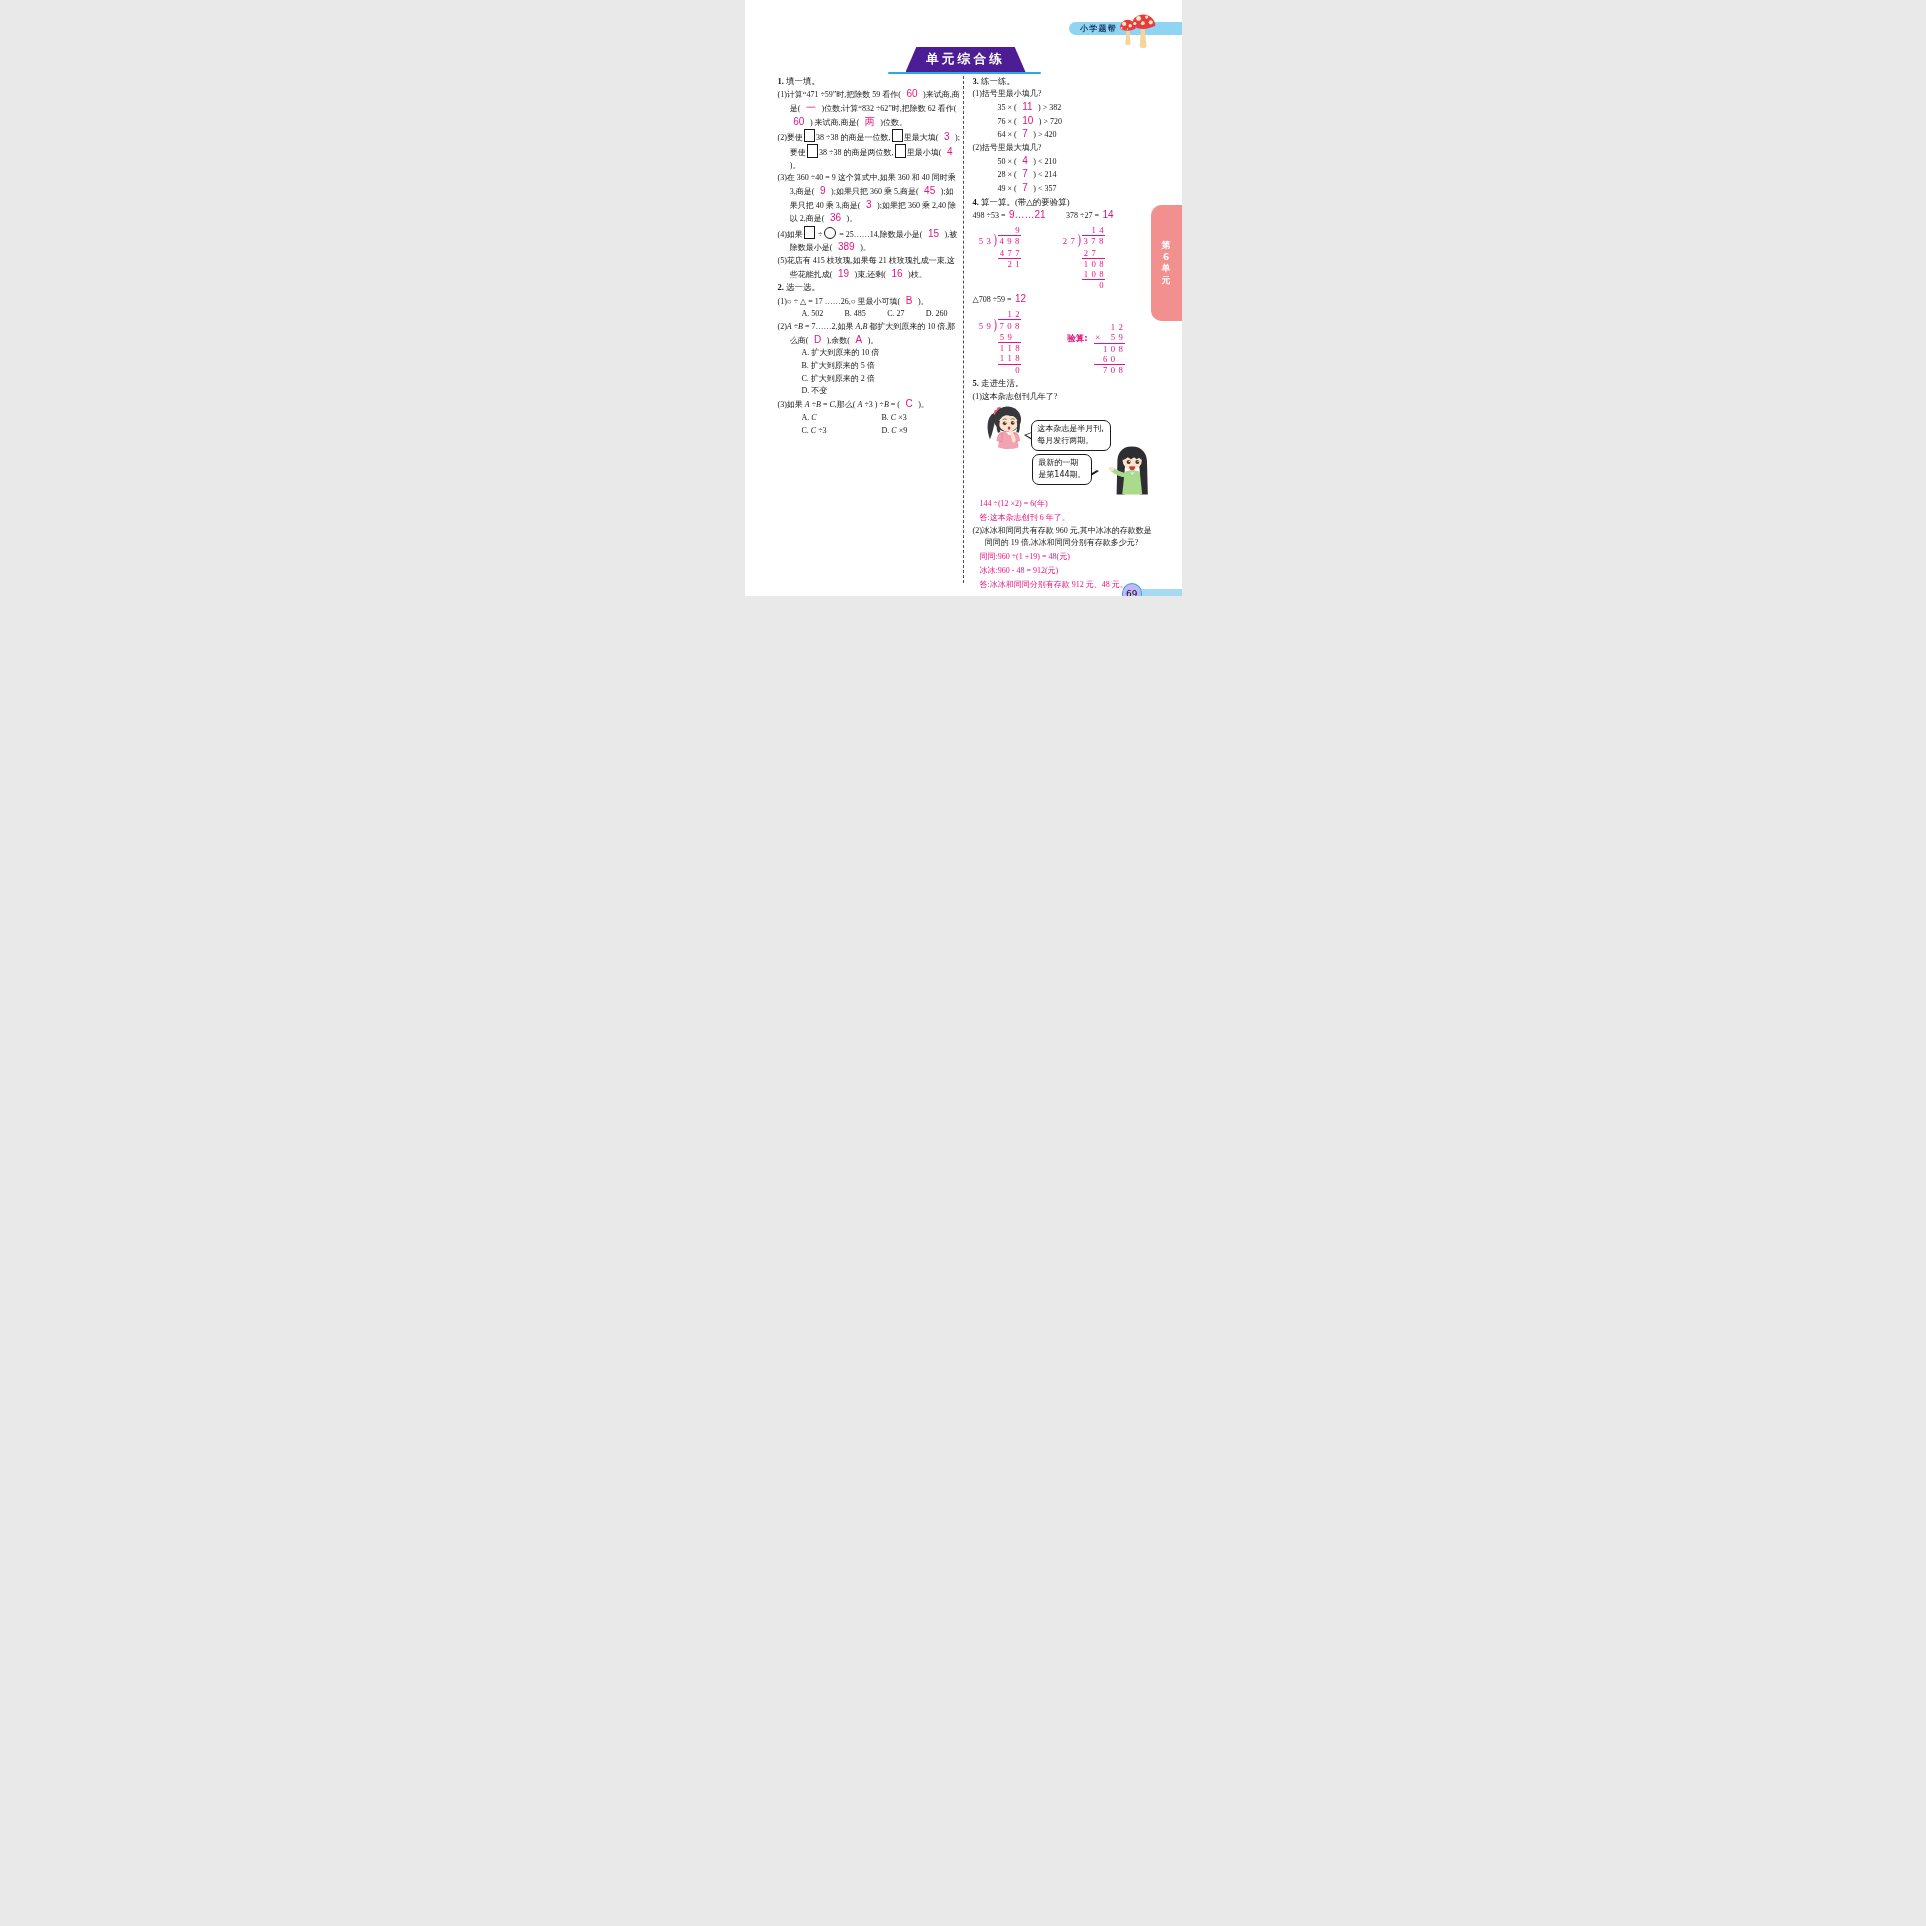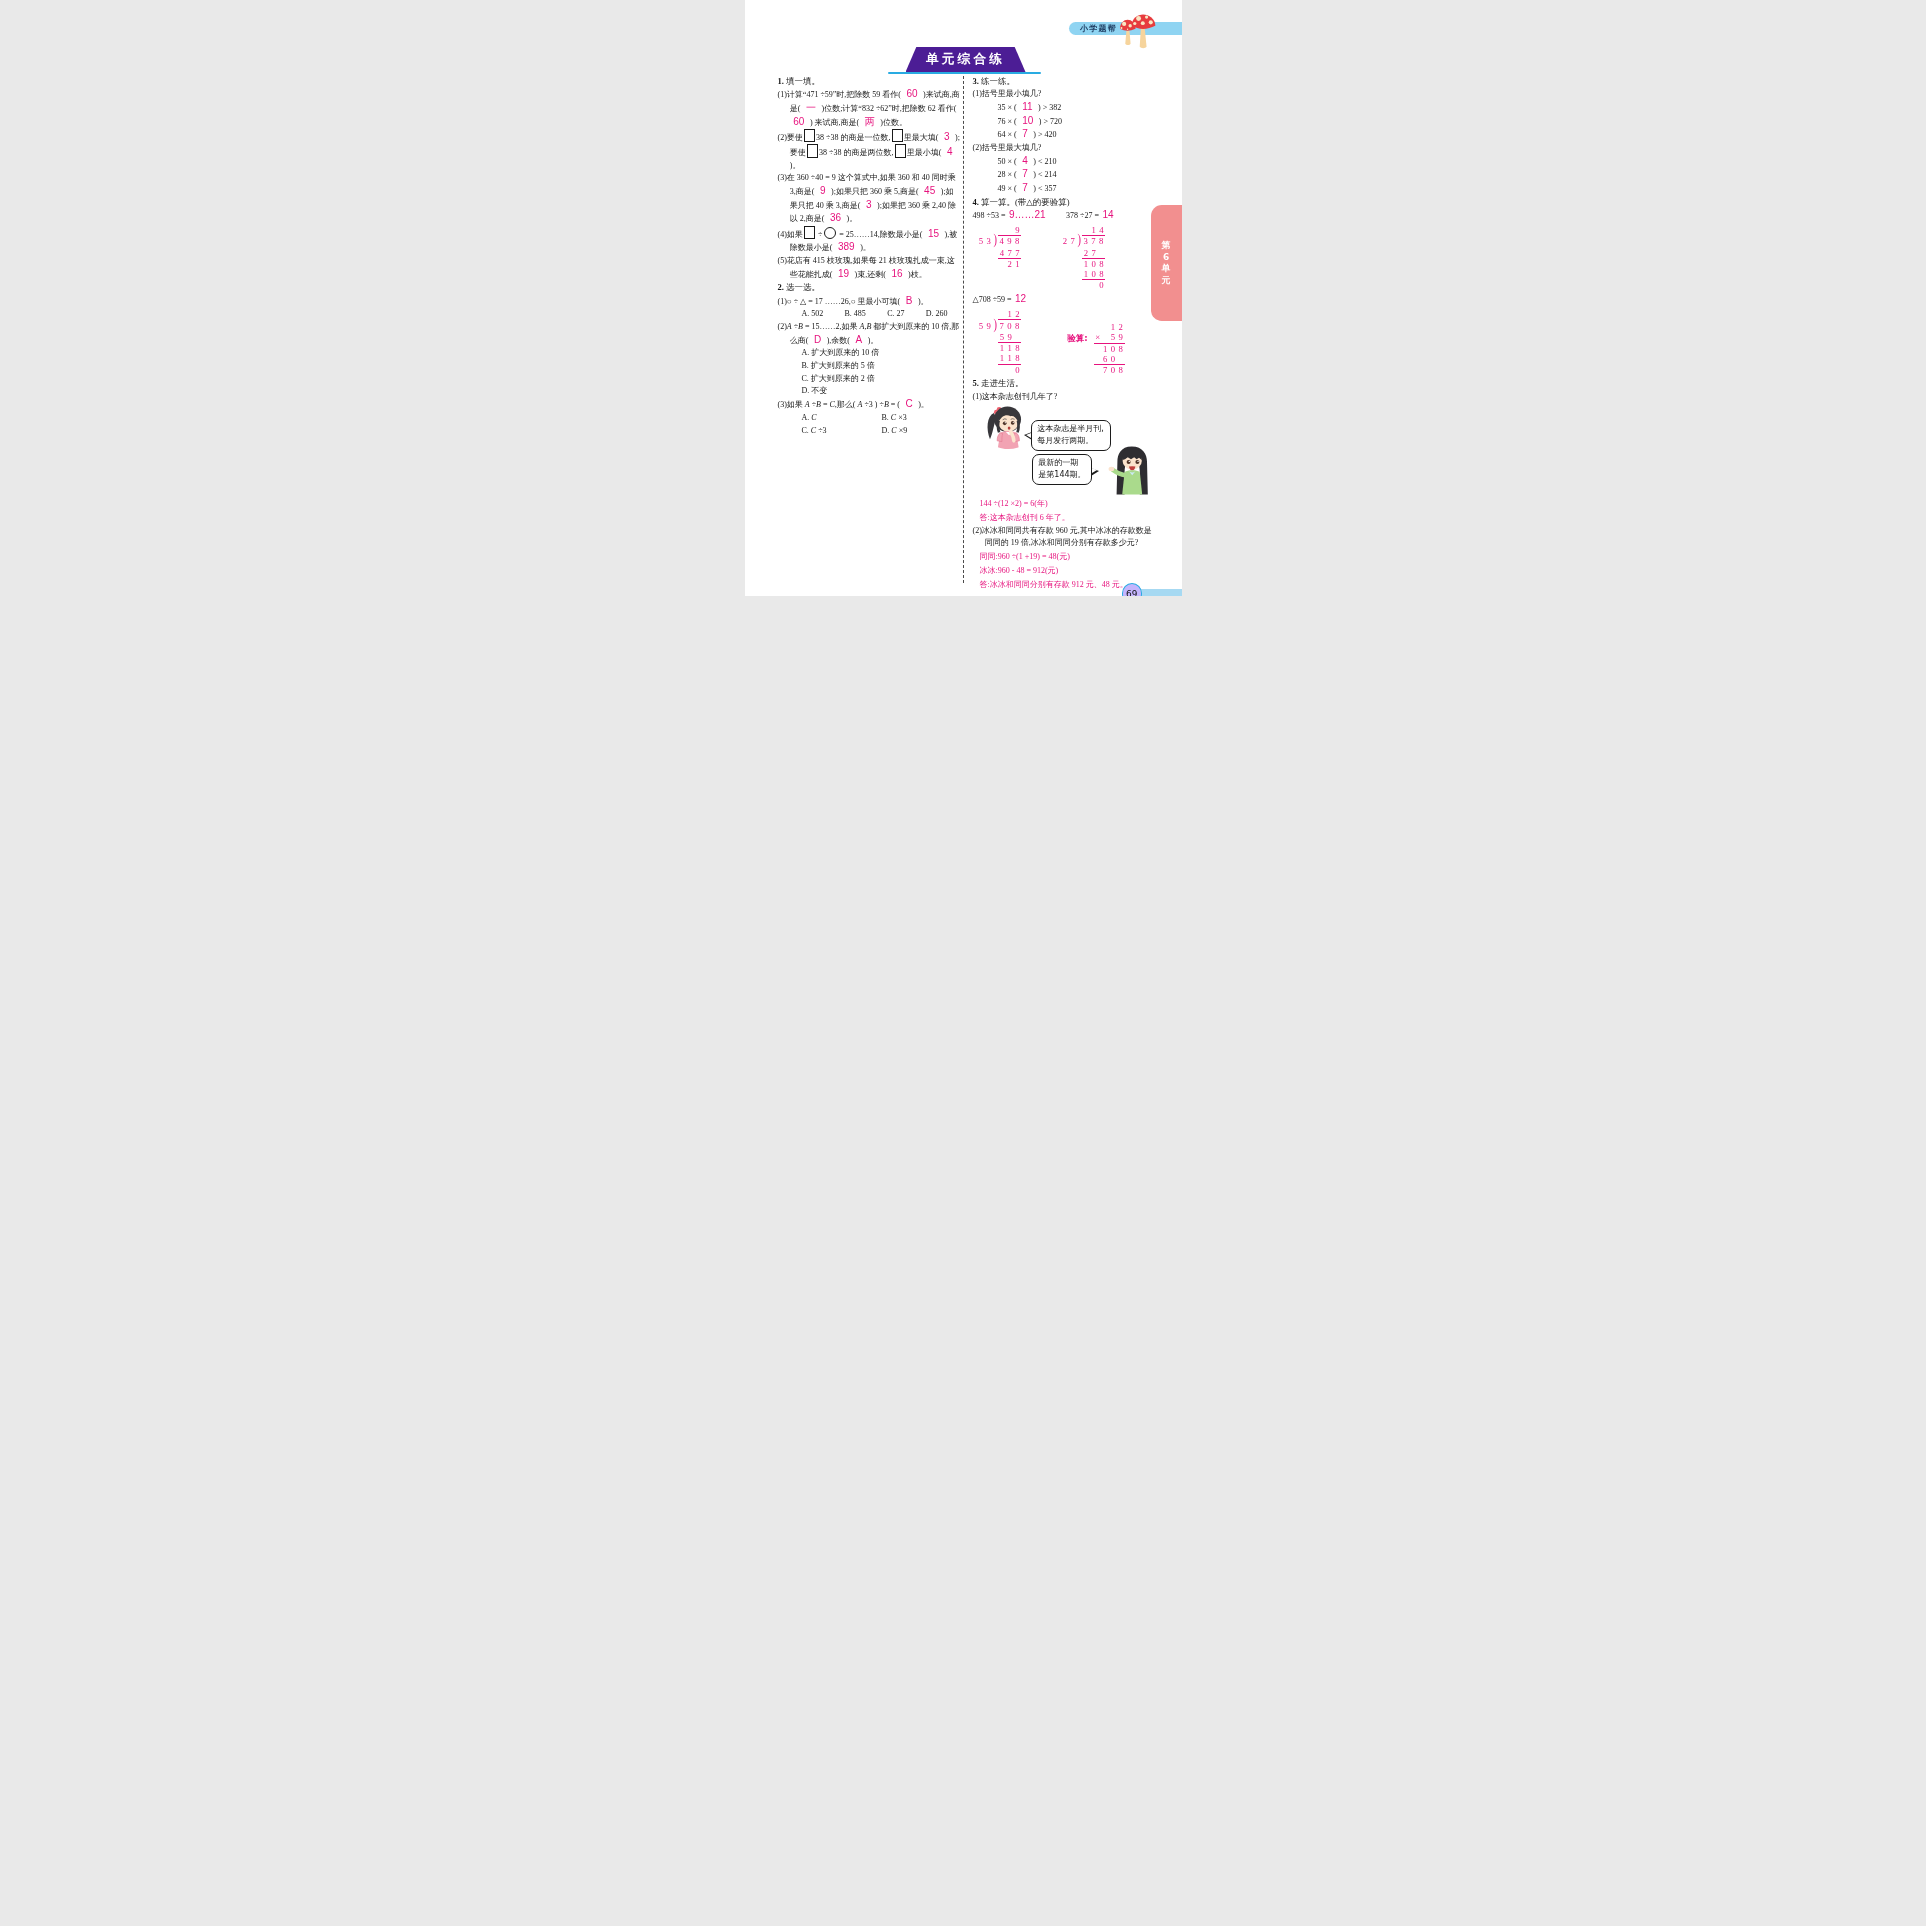--- a/index.html
+++ b/index.html
@@ -117,21 +117,21 @@
       <span class="qnum">2.</span>
       <span>选一选。</span>
     </div>
     <p class="item"><span>(1)</span><span><span class="t">○ ÷ △ = 17 ……26,○ 里最小可填( </span><span class="ans">B</span><span class="t"> )。</span></span></p>
     <div class="optrow">
         <div class="opt">A. 502</div>
         <div class="opt">B. 485</div>
         <div class="opt">C. 27</div>
         <div class="opt">D. 260</div>
       </div>
-    <p class="item"><span>(2)</span><span><span class="it">A</span><span class="t"> ÷</span><span class="it">B</span><span class="t"> = 15……2,如果 </span><span class="it">A</span><span class="t">,</span><span class="it">B</span><span class="t"> 都扩大到原来的 10 倍,那么商( </span><span class="ans">D</span><span class="t"> ),余数( </span><span class="ans">A</span><span class="t"> )。</span></span></p>
+    <p class="item"><span>(2)</span><span><span class="it">A</span><span class="t"> ÷</span><span class="it">B</span><span class="t"> = 7……2,如果 </span><span class="it">A</span><span class="t">,</span><span class="it">B</span><span class="t"> 都扩大到原来的 10 倍,那么商( </span><span class="ans">D</span><span class="t"> ),余数( </span><span class="ans">A</span><span class="t"> )。</span></span></p>
     <div class="optstack">
         <div class="optline">A. 扩大到原来的 10 倍</div>
         <div class="optline">B. 扩大到原来的 5 倍</div>
         <div class="optline">C. 扩大到原来的 2 倍</div>
         <div class="optline">D. 不变</div>
       </div>
     <p class="item"><span>(3)</span><span><span class="t">如果 </span><span class="it">A</span><span class="t"> ÷</span><span class="it">B</span><span class="t"> = </span><span class="it">C</span><span class="t">,那么( </span><span class="it">A</span><span class="t"> ÷3 ) ÷</span><span class="it">B</span><span class="t"> = ( </span><span class="ans">C</span><span class="t"> )。</span></span></p>
     <div class="optgrid">
         <div class="optcell"><span class="t">A. </span><span class="it">C</span></div>
         <div class="optcell"><span class="t">B. </span><span class="it">C</span><span class="t"> ×3</span></div>

